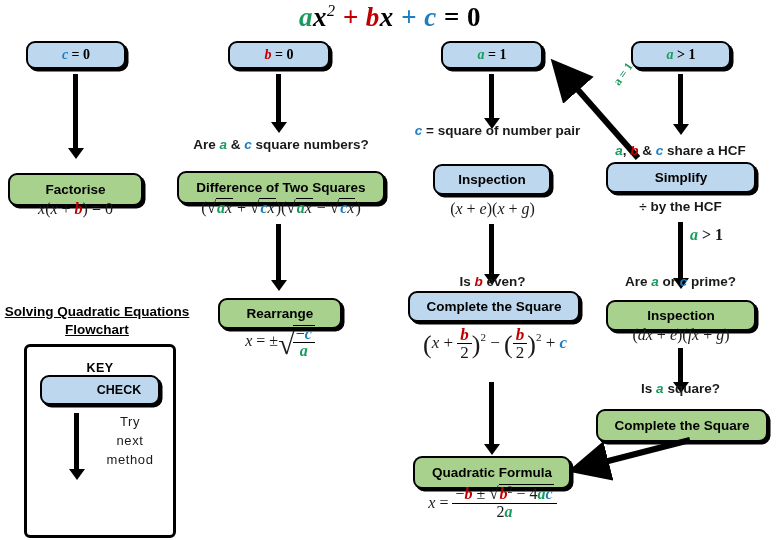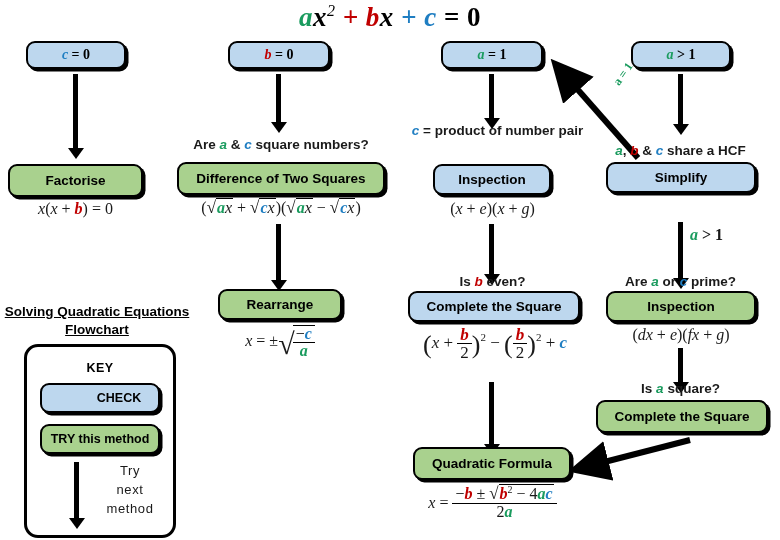--- a/index.html
+++ b/index.html
@@ -31,21 +31,21 @@
   .box{
     box-sizing:border-box;
     border:2.5px solid #000;
     border-radius:9px;
     display:flex;align-items:center;justify-content:center;
     text-align:center;
     font-weight:bold;
     box-shadow:2.5px 2.5px 0 #000;
   }
   .box.check{background:#bdd7ee;}
-  .box.try{background:#a9d18e;}
+  .box.try{background:#a9d18e;margin-top:9px;}
 
   
   .cond{height:28px;font-size:14px;font-family:"Liberation Serif", serif;}
 
   
   .method{font-size:13.5px;}
 
   
   .cap{
     font-size:13.5px;font-weight:bold;text-align:center;line-height:1.12;
@@ -66,21 +66,21 @@
   .vline{background:#000;width:5px;position:absolute;}
   .vhead{
     position:absolute;width:0;height:0;
     border-left:8px solid transparent;border-right:8px solid transparent;
     border-top:11px solid #000;
   }
 
   
   .keypanel{
     box-sizing:border-box;
-    border:3px solid #000;border-radius:14px;background:#fff;
+    border:3px solid #000;border-radius:6px;background:#fff;
   }
   .keytitle{font-size:12.5px;font-weight:bold;text-align:center;letter-spacing:.4px;}
   .chart-title{
     font-size:13.5px;font-weight:bold;text-align:center;line-height:1.35;
     text-decoration:underline;
   }
   .trynext{
     font-size:13px;text-align:center;line-height:1.45;letter-spacing:.6px;
     color:#1a1a1a;
   }
@@ -170,21 +170,21 @@
       </marker>
     </defs>
     <line x1="108" y1="100" x2="27" y2="8" stroke="#000" stroke-width="6" marker-end="url(#ah1)"></line>
   </svg>
   <div class="abs rot" style="left:610px;top:80px;color:#1a9b5e;">
     <span>a = 1</span>
   </div>
 
   <div class="abs cap" style="left:405px;top:123px;width:185px;line-height:1.25;">
     <div>
-      <span class="vc">c</span> <span>= product of number pair</span>
+      <span class="vc">c</span> <span>= square of number pair</span>
     </div>
   </div>
   <div class="abs box check method" style="left:433px;top:164px;width:118px;height:31px;">
     <span>Inspection</span>
   </div>
   <div class="abs formula" style="left:420px;top:200px;width:145px;">
     (<span class="vx">x</span> + <span class="vx">e</span>)(<span class="vx">x</span> + <span class="vx">g</span>)
   </div>
   <div class="abs" style="left:489px;top:224px;height:62px;width:6px;">
     <div class="vline" style="left:0;top:0;height:52px;"></div>
@@ -217,20 +217,23 @@
     <div class="vline" style="left:0;top:0;height:52px;"></div>
     <div class="vhead" style="left:-5.5px;top:50px;"></div>
   </div>
   <div class="abs cap" style="left:598px;top:143px;width:165px;">
     <span class="va">a</span><span>,</span>
     <span class="vb">b</span> <span>&amp;</span> <span class="vc">c</span>
     <span>share a HCF</span>
   </div>
   <div class="abs box check method" style="left:606px;top:162px;width:150px;height:31px;">
     <span>Simplify</span>
+  </div>
+  <div class="abs cap" style="left:598px;top:199px;width:165px;">
+    <span>÷ by the HCF</span>
   </div>
   <div class="abs" style="left:678px;top:222px;height:68px;width:6px;">
     <div class="vline" style="left:0;top:0;height:58px;"></div>
     <div class="vhead" style="left:-5.5px;top:56px;"></div>
   </div>
   <div class="abs formula" style="left:690px;top:226px;width:70px;text-align:left;font-weight:bold;">
     <span class="va">a</span> <span>&gt; 1</span>
   </div>
   <div class="abs cap" style="left:598px;top:274px;width:165px;">
     <span>Are</span>
@@ -277,27 +280,24 @@
   </div>
 
   <div class="abs chart-title" style="left:2px;top:303px;width:190px;">
     <div>Solving Quadratic Equations</div>
     <div>Flowchart</div>
   </div>
 
   <div class="abs keypanel" style="left:24px;top:344px;width:152px;height:194px;">
     <div class="keytitle" style="margin-top:14px;">KEY</div>
 
-    <div class="box check" style="margin:8px auto 0 auto;width:120px;height:30px;font-size:12.5px;padding-left:38px;">
+    <div class="box check" style="margin:0 auto 0 auto;width:120px;height:30px;font-size:12.5px;padding-left:38px;">
       <span>CHECK</span>
     </div>
 
-    <div class="box try" style="margin:11px auto 0 auto;width:120px;height:30px;font-size:12.5px;">
-      <span>TRY this method</span>
-    </div>
 
     <div style="position:relative;height:80px;">
       <div class="abs" style="left:47px;top:8px;width:6px;height:72px;">
         <div class="vline" style="left:0;top:0;height:58px;"></div>
         <div class="vhead" style="left:-5.5px;top:56px;"></div>
       </div>
       <div class="abs trynext" style="left:62px;top:8px;width:82px;">
         <div>Try</div>
         <div>next</div>
         <div>method</div>

